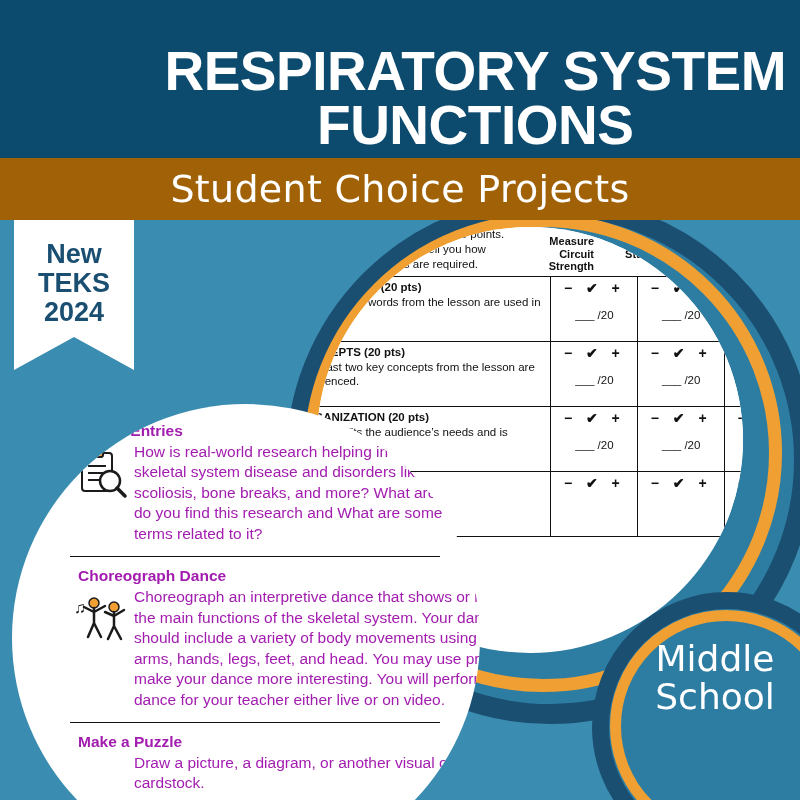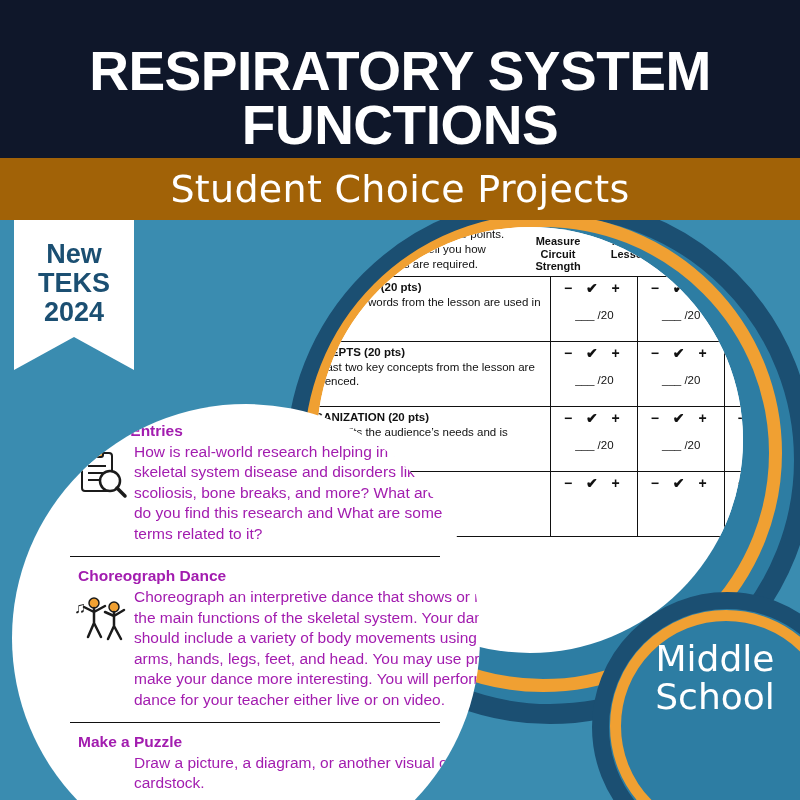--- a/index.html
+++ b/index.html
@@ -56,24 +56,24 @@
     width: 210px; height: 210px;
     border: 11px solid #f0a032;
     background: transparent;
   }
 
   
   .header-band {
     position: absolute;
     left: 0; top: 0;
     width: 800px; height: 198px;
-    background: #0f172a;
+    background: #0c4a6e;
     display: flex;
     flex-direction: column;
-    align-items: center;
+    align-items: flex-end;
     justify-content: center;
   }
   .header-title {
     color: #ffffff;
     font-weight: bold;
     font-size: 55px;
     line-height: 0.98;
     letter-spacing: -0.5px;
     text-align: center;
     margin: 0;
@@ -166,21 +166,21 @@
     line-height: 1.3;
     color: #111;
     box-sizing: border-box;
   }
   .rubric-headers {
     display: flex;
     flex: 1;
   }
   .rub-head {
     width: 72px;
-    text-align: center;
+    text-align: right;
     font-size: 11px;
     font-weight: bold;
     line-height: 1.15;
     color: #111;
     padding-bottom: 3px;
   }
   table.rubric {
     border-collapse: collapse;
     width: 100%;
     table-layout: fixed;
@@ -279,21 +279,21 @@
 
   <div class="ring-outer ring-big-navy"></div>
   <div class="ring-outer ring-big-orange"></div>
 
   <div class="rubric-clip">
     <div class="rubric-inner">
       <div class="rubric-top">
         <div class="rubric-intro">Each project is worth 100 points. Your teacher will tell you how many projects are required.</div>
         <div class="rubric-headers">
           <div class="rub-head">Measure Circuit Strength</div>
-          <div class="rub-head">Teach a Lesson</div>
+          <div class="rub-head">Teach a Student</div>
           <div class="rub-head">Foldable</div>
         </div>
       </div>
 
       <table class="rubric">
         <tbody>
           <tr>
             <td class="crit">
               <b>VOCABULARY (20 pts)</b>
               <span class="sub">- At least four words from the lesson are used in context.</span>

